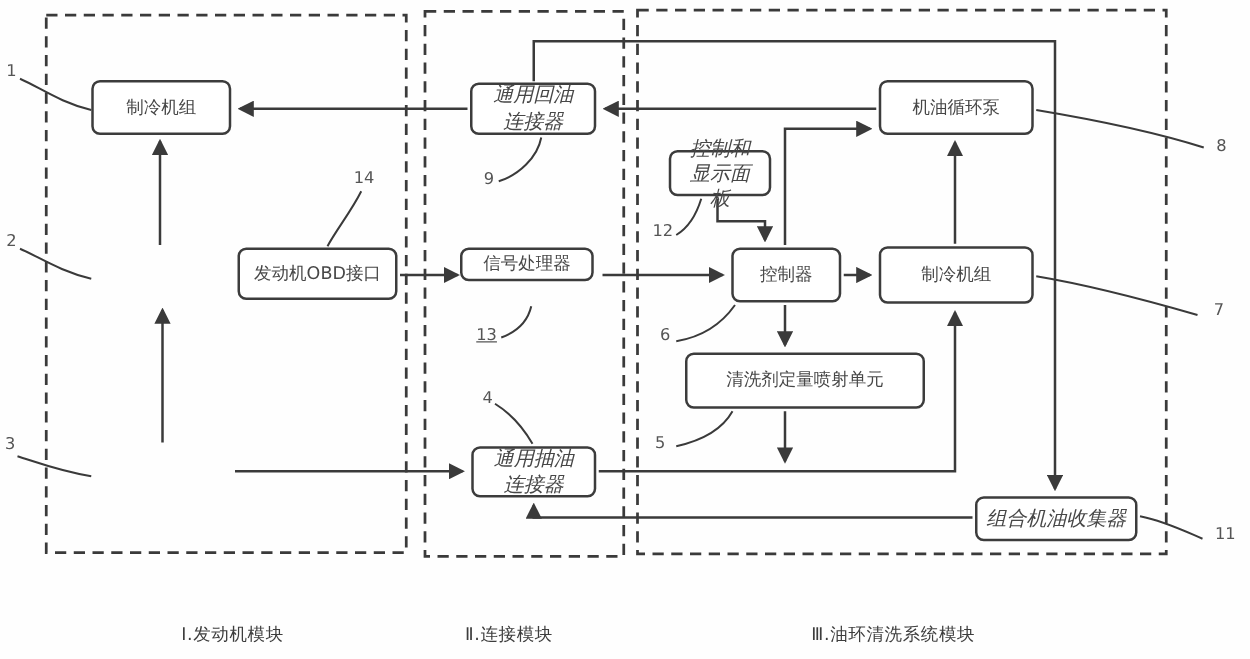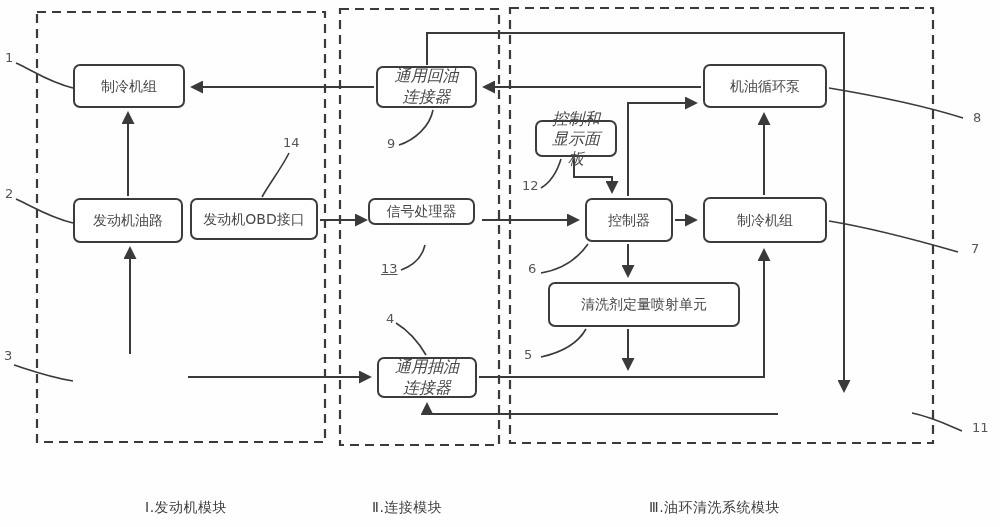--- a/index.html
+++ b/index.html
@@ -92,41 +92,41 @@
       <path d="M 588 244 C 576 261, 559 270, 541 273"></path>
       <path d="M 586 329 C 577 345, 559 353, 541 357"></path>
       <path d="M 829 88 C 877 96, 925 106, 963 118"></path>
       <path d="M 829 221 C 877 229, 920 241, 958 252"></path>
       <path d="M 912 413 C 932 417, 948 425, 962 431"></path>
     </g>
   </svg>
 
   <div class="box" style="left:73px; top:64px; width:112px; height:44px;">制冷机组</div>
 
-  <div class="box" style="left:73px; top:198px; width:110px; height:45px;">发动机油路</div>
 
   <div class="box" style="left:190px; top:198px; width:128px; height:42px;">发动机OBD接口</div>
 
 
   <div class="box small" style="left:376px; top:66px; width:101px; height:42px; padding:0 10px;">通用回油连接器</div>
 
   <div class="box" style="left:368px; top:198px; width:107px; height:27px;">信号处理器</div>
 
   <div class="box small" style="left:535px; top:120px; width:82px; height:37px; padding:0 8px; line-height:1.25;">控制和显示面板</div>
 
   <div class="box small" style="left:377px; top:357px; width:100px; height:41px; padding:0 10px;">通用抽油连接器</div>
 
   <div class="box" style="left:585px; top:198px; width:88px; height:44px;">控制器</div>
 
   <div class="box" style="left:548px; top:282px; width:192px; height:45px;">清洗剂定量喷射单元</div>
 
   <div class="box" style="left:703px; top:64px; width:124px; height:44px;">机油循环泵</div>
 
   <div class="box" style="left:703px; top:197px; width:124px; height:46px;">制冷机组</div>
 
+  <div class="box small" style="left:780px; top:397px; width:130px; height:36px;">组合机油收集器</div>
 
   <div class="ref" style="left:5px;  top:50px;">1</div>
   <div class="ref" style="left:5px;  top:186px;">2</div>
   <div class="ref" style="left:4px;  top:348px;">3</div>
   <div class="ref" style="left:386px;top:311px;">4</div>
   <div class="ref" style="left:524px;top:347px;">5</div>
   <div class="ref" style="left:528px;top:261px;">6</div>
   <div class="ref" style="left:971px;top:241px;">7</div>
   <div class="ref" style="left:973px;top:110px;">8</div>
   <div class="ref" style="left:387px;top:136px;">9</div>

